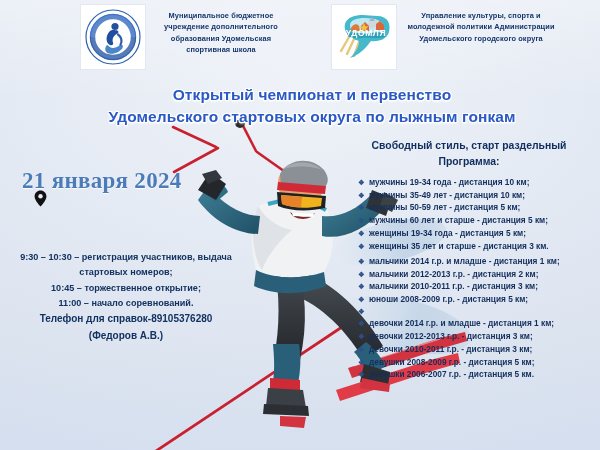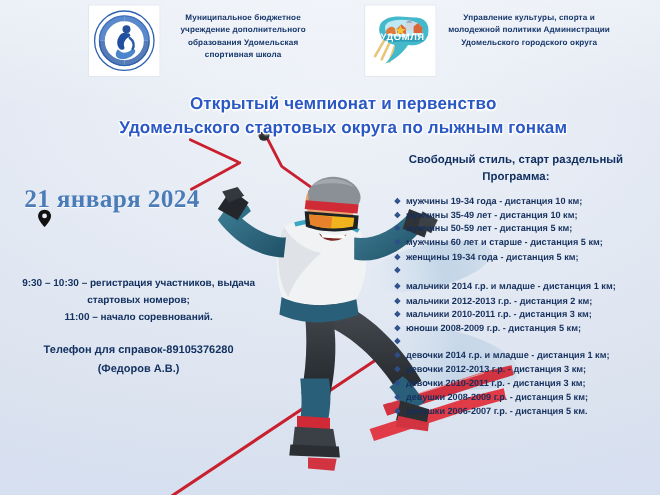--- a/index.html
+++ b/index.html
@@ -345,20 +345,21 @@
       <svg width="13" height="17" viewBox="0 0 13 17" aria-hidden="true">
         <path d="M6.5 0.6 C3.2 0.6 0.6 3.2 0.6 6.4 C0.6 10.6 6.5 16.4 6.5 16.4 C6.5 16.4 12.4 10.6 12.4 6.4 C12.4 3.2 9.8 0.6 6.5 0.6 Z" fill="#111111"></path>
         <circle cx="6.5" cy="6.3" r="2.2" fill="#e7edf6"></circle>
       </svg>
     </span>
   </div>
 
   <div class="schedule">
     <div>9:30 – 10:30 – регистрация участников, выдача</div>
     <div>стартовых номеров;</div>
+    <div>10:45 – торжественное открытие;</div>
     <div>11:00 – начало соревнований.</div>
   </div>
 
   <div class="contact">
     <div>Телефон для справок-89105376280</div>
     <div>(Федоров А.В.)</div>
   </div>
 
   <div class="program-head">
     <div>Свободный стиль, старт раздельный</div>
@@ -383,20 +384,21 @@
       <div class="prog-item">
           <span class="prog-bullet">❖</span>
           <span>мужчины 60 лет и старше - дистанция 5 км;</span>
         </div>
       <div class="prog-item">
           <span class="prog-bullet">❖</span>
           <span>женщины 19-34 года - дистанция 5 км;</span>
         </div>
       <div class="prog-item">
           <span class="prog-bullet">❖</span>
+          <span>женщины 35 лет и старше - дистанция 3 км.</span>
         </div>
     </div>
 
     <div class="prog-group">
       <div class="prog-item">
           <span class="prog-bullet">❖</span>
           <span>мальчики 2014 г.р. и младше - дистанция 1 км;</span>
         </div>
       <div class="prog-item">
           <span class="prog-bullet">❖</span>

